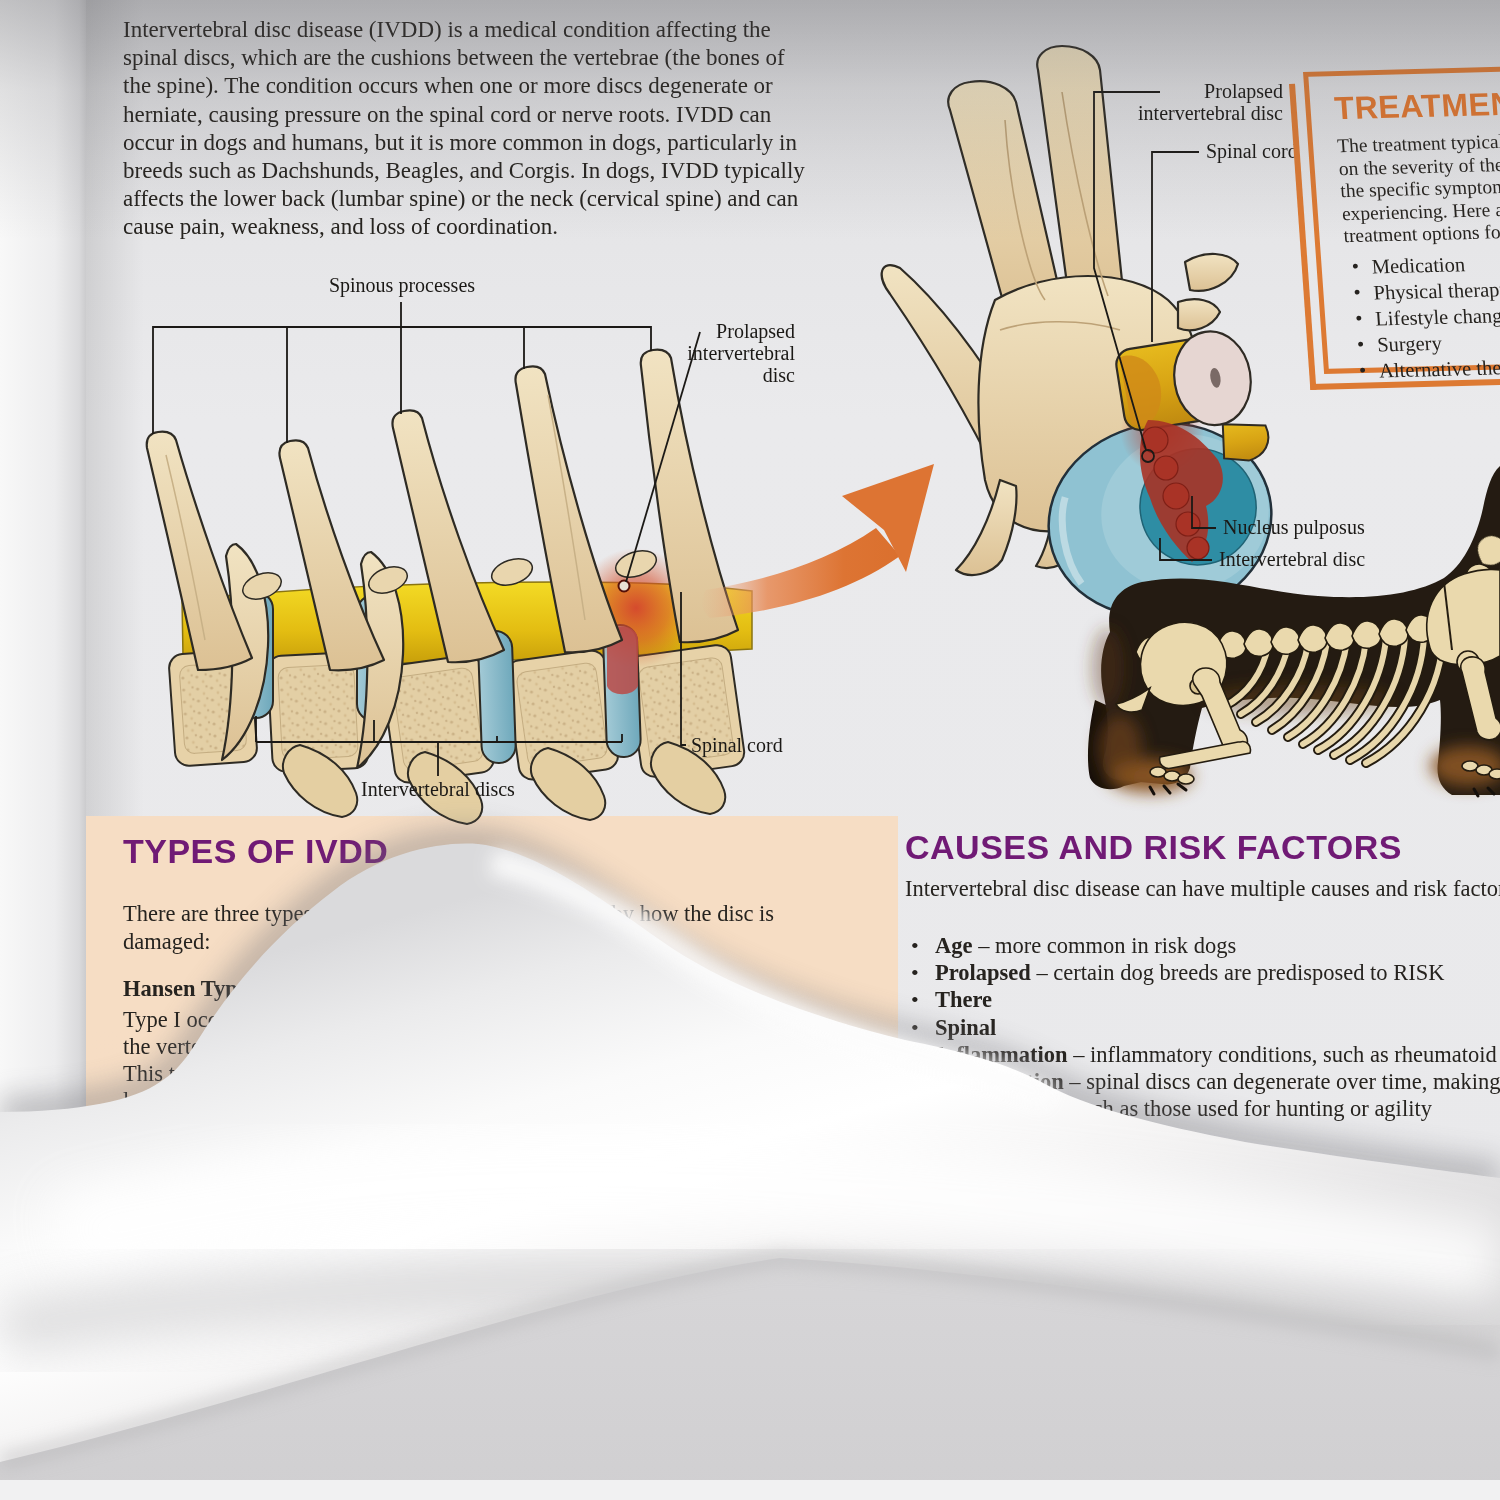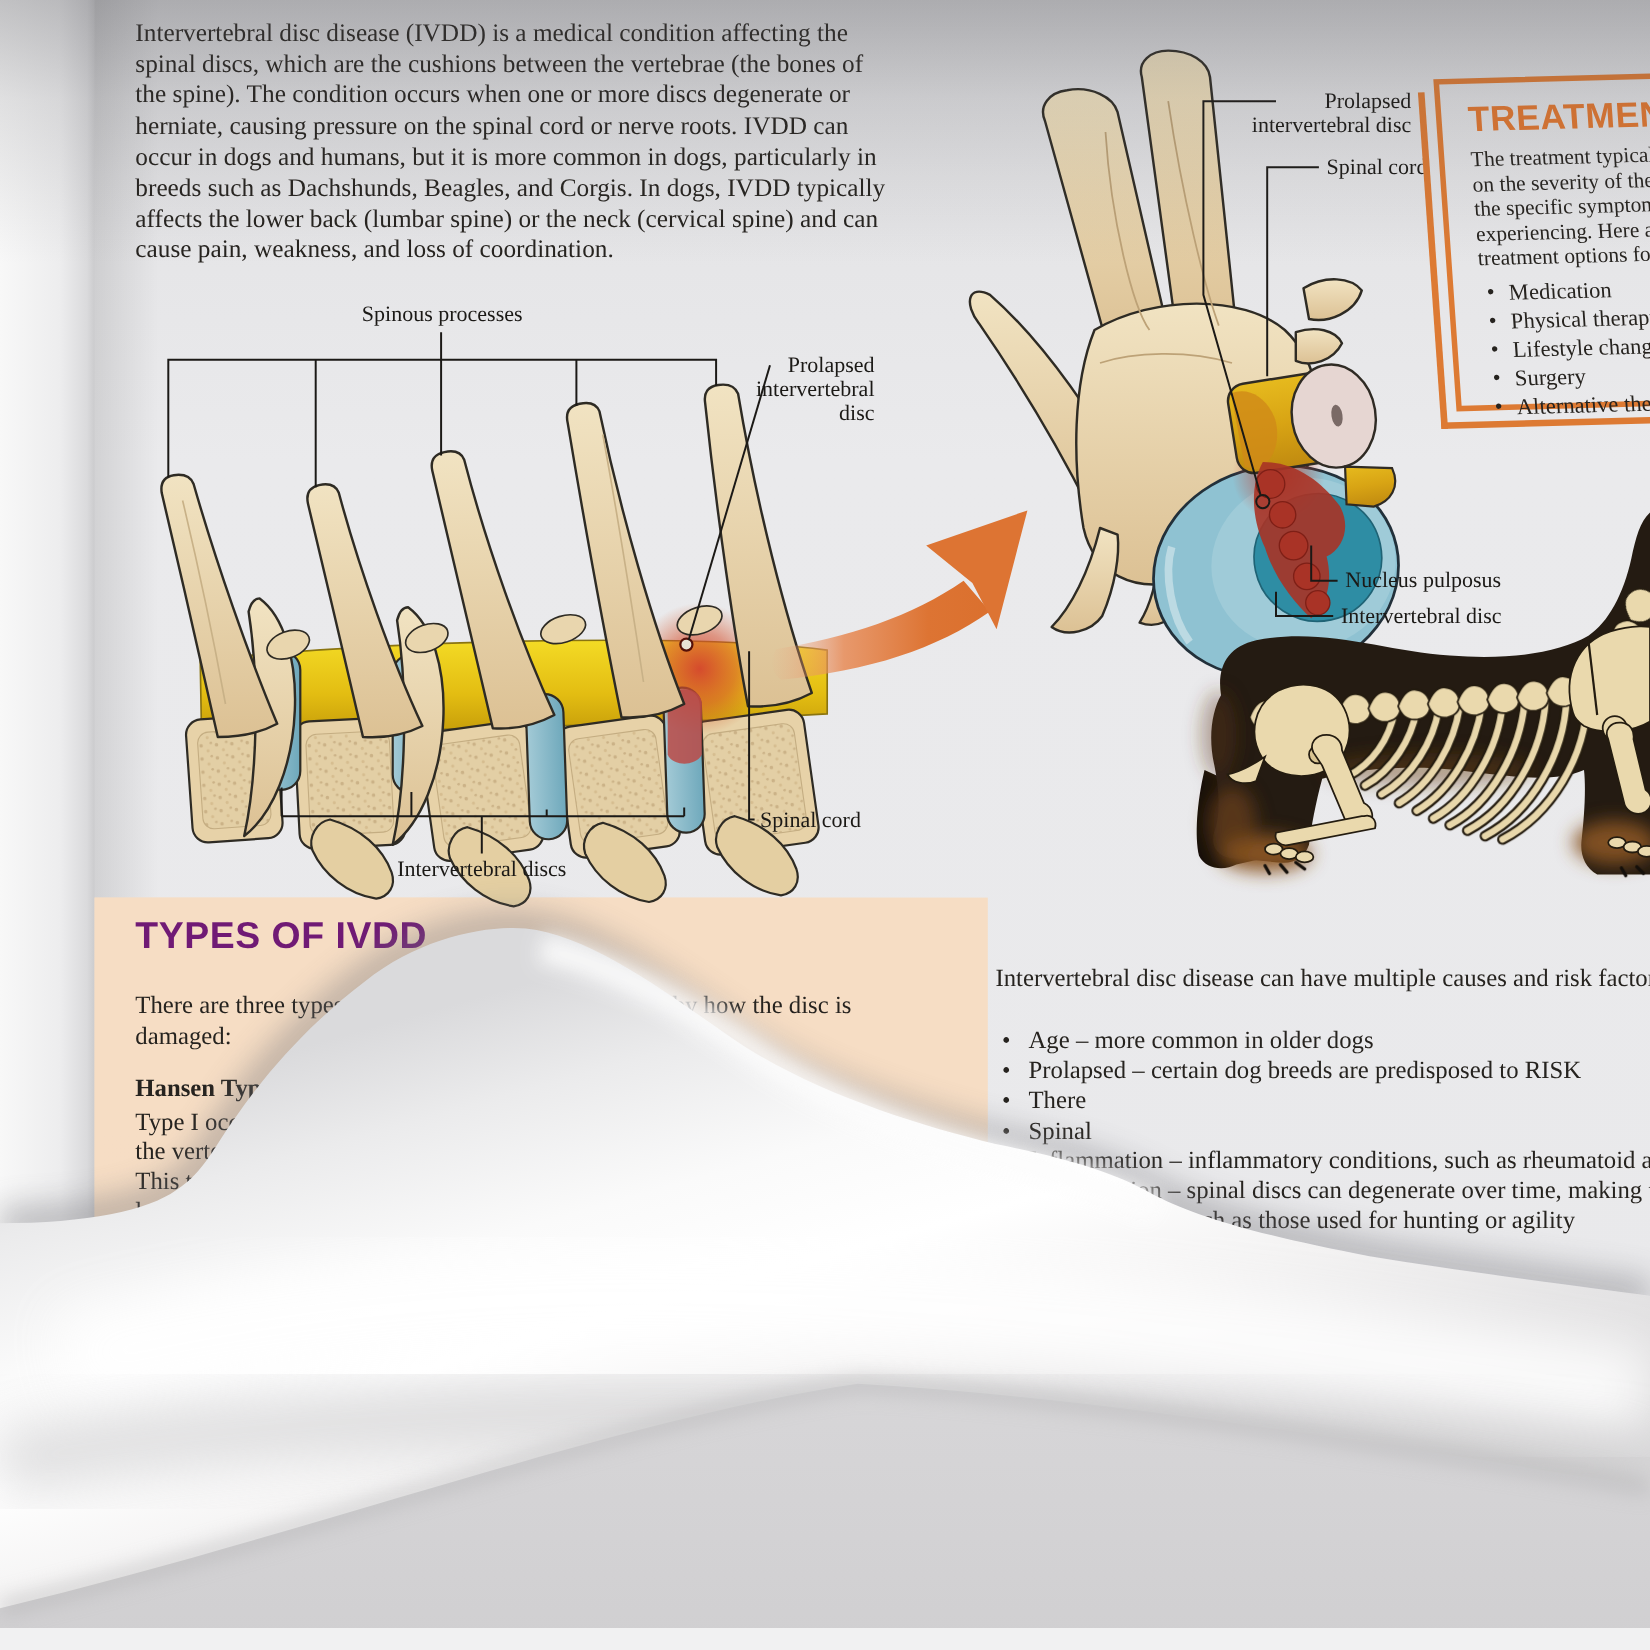--- a/index.html
+++ b/index.html
@@ -29,21 +29,21 @@
   #types-intro{left:123px;top:900px;width:780px;font-size:22.5px;line-height:27.5px;white-space:pre;}
   #types-sub{left:123px;top:976px;font-size:22.5px;font-weight:bold;white-space:nowrap;}
   #types-body{left:123px;top:1006px;width:820px;font-size:22.5px;line-height:27px;white-space:pre;}
   #causes-title{left:905px;top:828px;}
   #causes-intro{left:905px;top:876px;width:660px;font-size:22.5px;white-space:nowrap;}
   #causes-list{left:905px;top:932px;list-style:none;margin:0;padding:0;}
   #causes-list li{position:relative;padding-left:30px;font-size:22.5px;line-height:27.2px;white-space:nowrap;}
   #causes-list li::before{content:"•";position:absolute;left:6px;top:0;font-size:22px;}
   #causes-list li.no-dot::before{content:"";}
   #causes-tail{left:935px;top:1122px;font-size:22.5px;white-space:nowrap;}
-  b.term{font-weight:normal;}
+  b.term{font-weight:bold;}
   
   #treat-shadow{left:1289px;top:84px;width:280px;height:300px;z-index:9;
         border-left:6px solid #dd7a33;border-bottom:6px solid #dd7a33;
         transform:skew(4deg,-1.5deg);transform-origin:top left;}
   #treat-box{left:1303px;top:72px;width:290px;height:302px;z-index:10;
         border:5px solid #dd7a33;transform:skew(4deg,-1.5deg);transform-origin:top left;
         padding:14px 8px 8px 24px;box-sizing:border-box;}
   #treat-title{font-family:"Liberation Sans",sans-serif;font-weight:bold;font-size:32px;
         color:#e0762f;letter-spacing:.5px;white-space:nowrap;}
   #treat-intro{margin-top:8px;font-size:19.5px;line-height:22.5px;white-space:pre;color:#26231f;}
@@ -377,23 +377,24 @@
 
   <div id="types-title" class="abs sec-title">TYPES OF IVDD</div>
   <div id="types-intro" class="abs serif">There are three types of IVDD, which are categorised by how the disc is
 damaged:</div>
   <div id="types-sub" class="abs serif">Hansen Type I</div>
   <div id="types-body" class="abs serif">Type I occurs when the disc ruptures suddenly and presses on parts of
 the vertebral column and spinal cord.
 This type is more common in breeds with short
 legs, such as Dachshunds.</div>
 
+  <div id="causes-title" class="abs sec-title">CAUSES AND RISK FACTORS</div>
   <div id="causes-intro" class="abs serif">Intervertebral disc disease can have multiple causes and risk factors, including:</div>
   <ul id="causes-list" class="abs serif">
-    <li><b class="term">Age</b><span> – more common in older dogs</span></li>
+    <li><b class="term">Age</b><span> – more common in risk dogs</span></li>
     <li><b class="term">Prolapsed</b><span> – certain dog breeds are predisposed to RISK</span></li>
     <li><b class="term">There</b><span></span></li>
     <li><b class="term">Spinal</b><span></span></li>
     <li><b class="term">Inflammation</b><span> – inflammatory conditions, such as rheumatoid arthritis or arthrosis</span></li>
     <li><b class="term">Degeneration</b><span> – spinal discs can degenerate over time, making them more susceptible</span></li>
     <li class="no-dot"><b class="term"></b><span>Working dogs, such as those used for hunting or agility</span></li>
   </ul>
   <div id="causes-tail" class="abs serif">can strain the spine.</div>
 
   <div id="top-shade" class="abs"></div>

